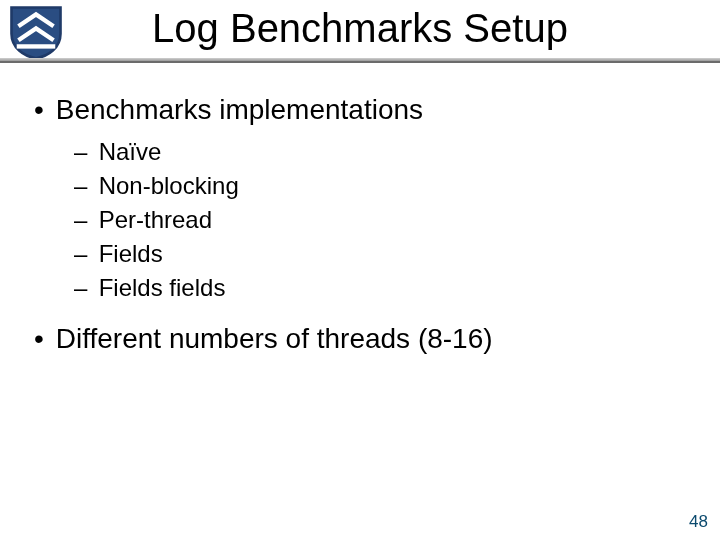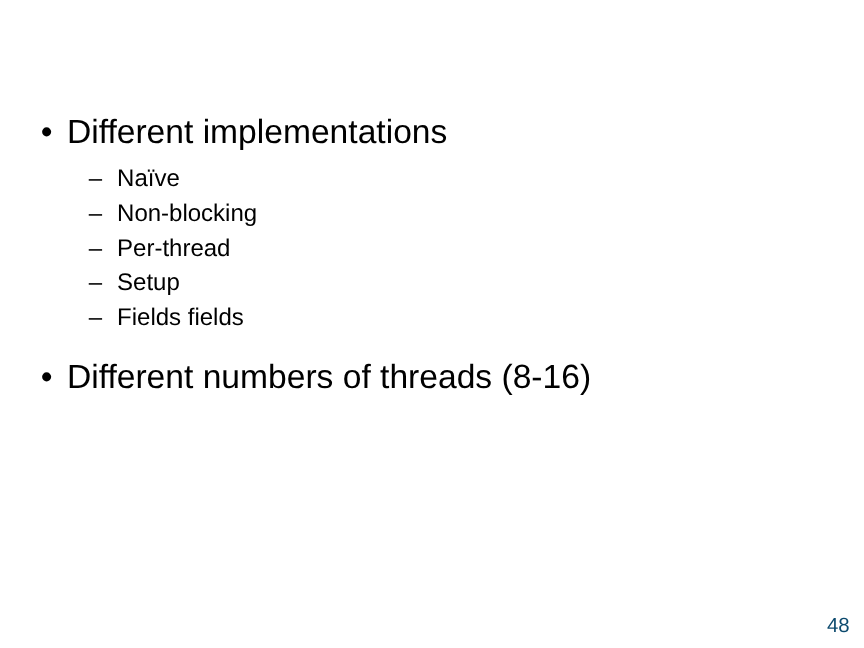--- a/index.html
+++ b/index.html
@@ -71,21 +71,21 @@
   .lvl1 {
     font-size: 28px;
     margin: 4px 0 10px 0;
     line-height: 1.25;
   }
   .lvl1-group { margin-bottom: 18px; }
   .lvl2-list {
     margin: 6px 0 0 40px;
   }
   .lvl2 {
-    font-size: 20px;
+    font-size: 24px;
     margin: 4px 0;
     line-height: 1.25;
   }
   .bullet-dot {
     display: inline-block;
     width: 14px;
   }
   .dash {
     display: inline-block;
     width: 18px;
@@ -96,44 +96,59 @@
     bottom: 8px;
     font-size: 17px;
     color: #0c4a6e;
   }
 </style>
 </head>
 <body>
 
 <div class="slide">
 
+  <div class="header">
+    <div class="logo">
+      <svg viewBox="0 0 64 64">
+        <path d="M4 4 H60 V34 C60 50 46 60 32 62 C18 60 4 50 4 34 Z" fill="#2a4d82" stroke="#1f3a68" stroke-width="3"></path>
+        <polyline points="14,24 32,12 50,24" fill="none" stroke="#ffffff" stroke-width="5" stroke-linejoin="miter" stroke-linecap="square"></polyline>
+        <polyline points="14,40 32,28 50,40" fill="none" stroke="#ffffff" stroke-width="5" stroke-linejoin="miter" stroke-linecap="square"></polyline>
+        <rect x="10" y="46" width="44" height="5" fill="#ffffff"></rect>
+      </svg>
+    </div>
+    <div class="title">Log Benchmarks Setup</div>
+    <div class="title-underline">
+      <div class="bar1"></div>
+      <div class="bar2"></div>
+    </div>
+  </div>
 
   <div class="body">
 
     <div class="lvl1-group">
       <div class="lvl1">
         <span class="bullet-dot">•</span>
-        <span>Different implementations</span>
+        <span>Benchmarks implementations</span>
       </div>
       <div class="lvl2-list">
         <div class="lvl2">
           <span class="dash">–</span>
           <span>Naïve</span>
         </div>
         <div class="lvl2">
           <span class="dash">–</span>
           <span>Non-blocking</span>
         </div>
         <div class="lvl2">
           <span class="dash">–</span>
           <span>Per-thread</span>
         </div>
         <div class="lvl2">
           <span class="dash">–</span>
-          <span>Setup</span>
+          <span>Fields</span>
         </div>
         <div class="lvl2">
           <span class="dash">–</span>
           <span>Fields fields</span>
         </div>
       </div>
     </div>
 
     <div class="lvl1-group">
       <div class="lvl1">

